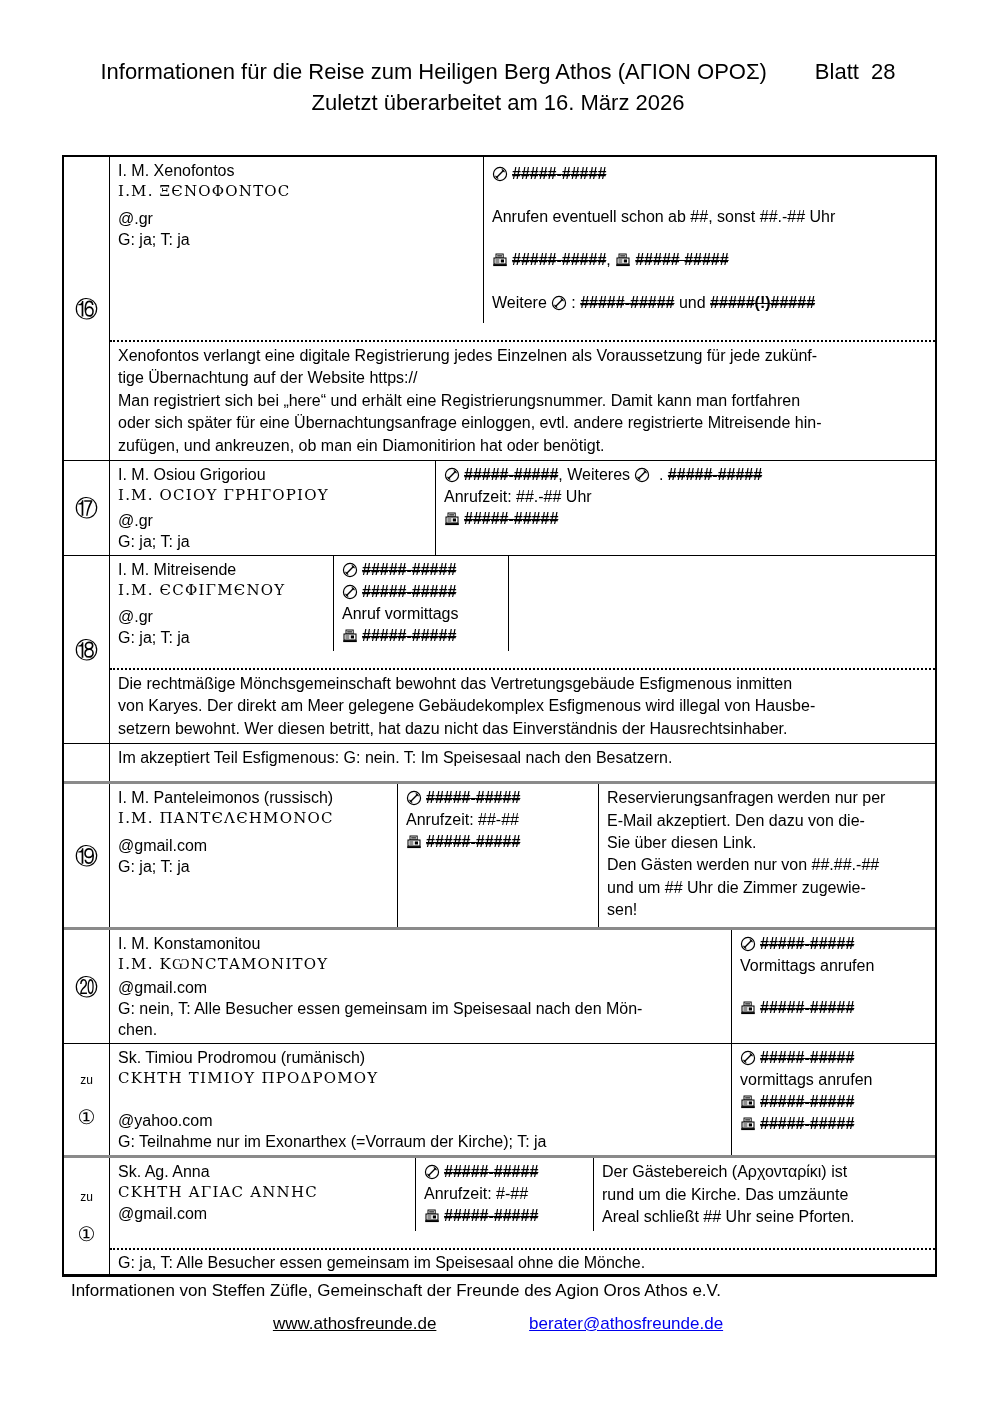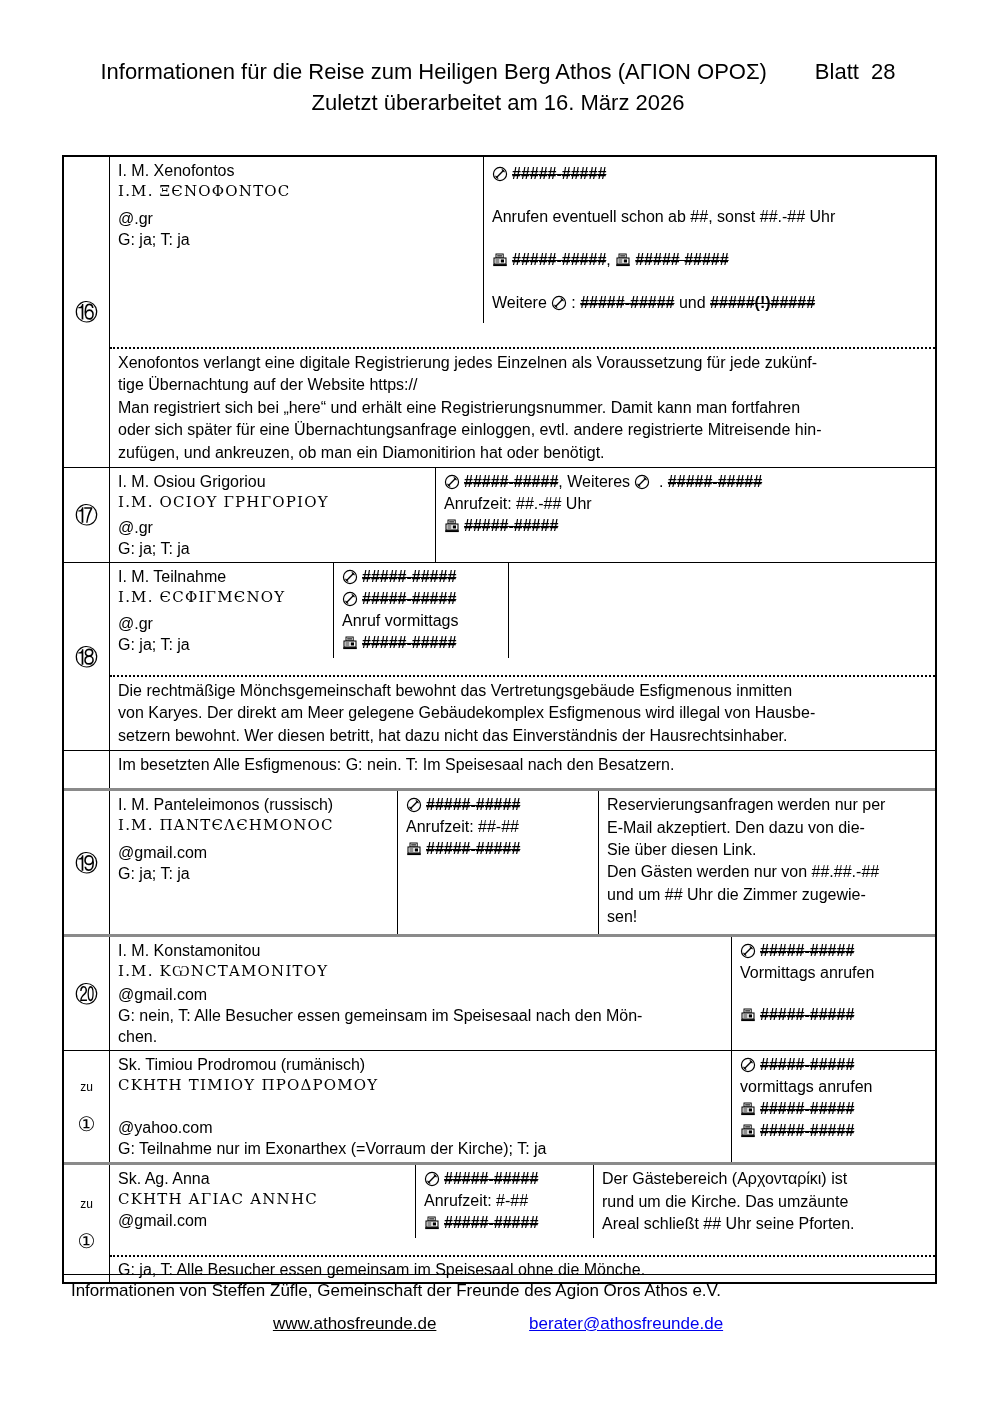--- a/index.html
+++ b/index.html
@@ -83,21 +83,21 @@
                   <rect x="1.5" y="15.2" width="17" height="2.4" fill="#000"></rect>
                 </svg></span><span class="red">##### #####</span></div>
           <div class="ln"><span>Weitere </span><span class="icon icon-phone"><svg viewBox="0 0 20 20" width="16" height="16">
                   <circle cx="10" cy="10" r="8.2" fill="none" stroke="#000" stroke-width="1.5"></circle>
                   <line x1="5.4" y1="14.6" x2="14.6" y2="5.4" stroke="#000" stroke-width="1.7"></line>
                   <line x1="4.3" y1="12.3" x2="7.7" y2="15.7" stroke="#000" stroke-width="1.4"></line>
                   <line x1="12.3" y1="4.3" x2="15.7" y2="7.7" stroke="#000" stroke-width="1.4"></line>
                 </svg></span><span>: </span><span class="red">#####-#####</span><span> und </span><span class="red">#####(!)#####</span></div>
         </div>
       </div>
-      <div class="noterow" style="min-height:113px;margin-top:7px;">
+      <div class="noterow" style="min-height:113px;">
         <div class="ln">Xenofontos verlangt eine digitale Registrierung jedes Einzelnen als Voraussetzung für jede zukünf-</div>
         <div class="ln">tige Übernachtung auf der Website https://</div>
         <div class="ln">Man registriert sich bei „here“ und erhält eine Registrierungsnummer. Damit kann man fortfahren</div>
         <div class="ln">oder sich später für eine Übernachtungsanfrage einloggen, evtl. andere registrierte Mitreisende hin-</div>
         <div class="ln">zufügen, und ankreuzen, ob man ein Diamonitirion hat oder benötigt.</div>
       </div>
     </div>
   </div>
 
   <div class="trow sep-thin" style="min-height:80px;">
@@ -140,21 +140,21 @@
     </div>
   </div>
 
   <div class="trow sep-thin" style="min-height:162px;">
     <div class="numcol">
         <span class="circled">⑱</span>
       </div>
     <div class="rbody">
       <div class="cellrow" style="min-height:93px;">
         <div class="cell" style="flex:0 0 223px;">
-          <div>I. M. Teilnahme</div>
+          <div>I. M. Mitreisende</div>
           <div class="greek">Ι.Μ. ЄСΦΙΓΜЄΝΟΥ</div>
           <div class="mail" style="margin-top:5px;">@.gr</div>
           <div>G: ja; T: ja</div>
         </div>
         <div class="cell bordered tightlines" style="flex:0 0 175px;">
           <div class="ln"><span class="icon icon-phone"><svg viewBox="0 0 20 20" width="16" height="16">
                   <circle cx="10" cy="10" r="8.2" fill="none" stroke="#000" stroke-width="1.5"></circle>
                   <line x1="5.4" y1="14.6" x2="14.6" y2="5.4" stroke="#000" stroke-width="1.7"></line>
                   <line x1="4.3" y1="12.3" x2="7.7" y2="15.7" stroke="#000" stroke-width="1.4"></line>
                   <line x1="12.3" y1="4.3" x2="15.7" y2="7.7" stroke="#000" stroke-width="1.4"></line>
@@ -183,21 +183,21 @@
         <div class="ln">Die rechtmäßige Mönchsgemeinschaft bewohnt das Vertretungsgebäude Esfigmenous inmitten</div>
         <div class="ln">von Karyes. Der direkt am Meer gelegene Gebäudekomplex Esfigmenous wird illegal von Hausbe-</div>
         <div class="ln">setzern bewohnt. Wer diesen betritt, hat dazu nicht das Einverständnis der Hausrechtsinhaber.</div>
       </div>
     </div>
   </div>
 
   <div class="trow sep-thin" style="min-height:38px;">
     <div class="numcol"></div>
     <div class="rbody">
-      <div class="cell" style="flex:1;">Im besetzten Alle Esfigmenous: G: nein. T: Im Speisesaal nach den Besatzern.</div>
+      <div class="cell" style="flex:1;">Im akzeptiert Teil Esfigmenous: G: nein. T: Im Speisesaal nach den Besatzern.</div>
     </div>
   </div>
 
   <div class="trow sep-thick" style="min-height:146px;">
     <div class="numcol">
         <span class="circled">⑲</span>
       </div>
     <div class="rbody">
       <div class="cellrow">
         <div class="cell" style="flex:0 0 287px;">

